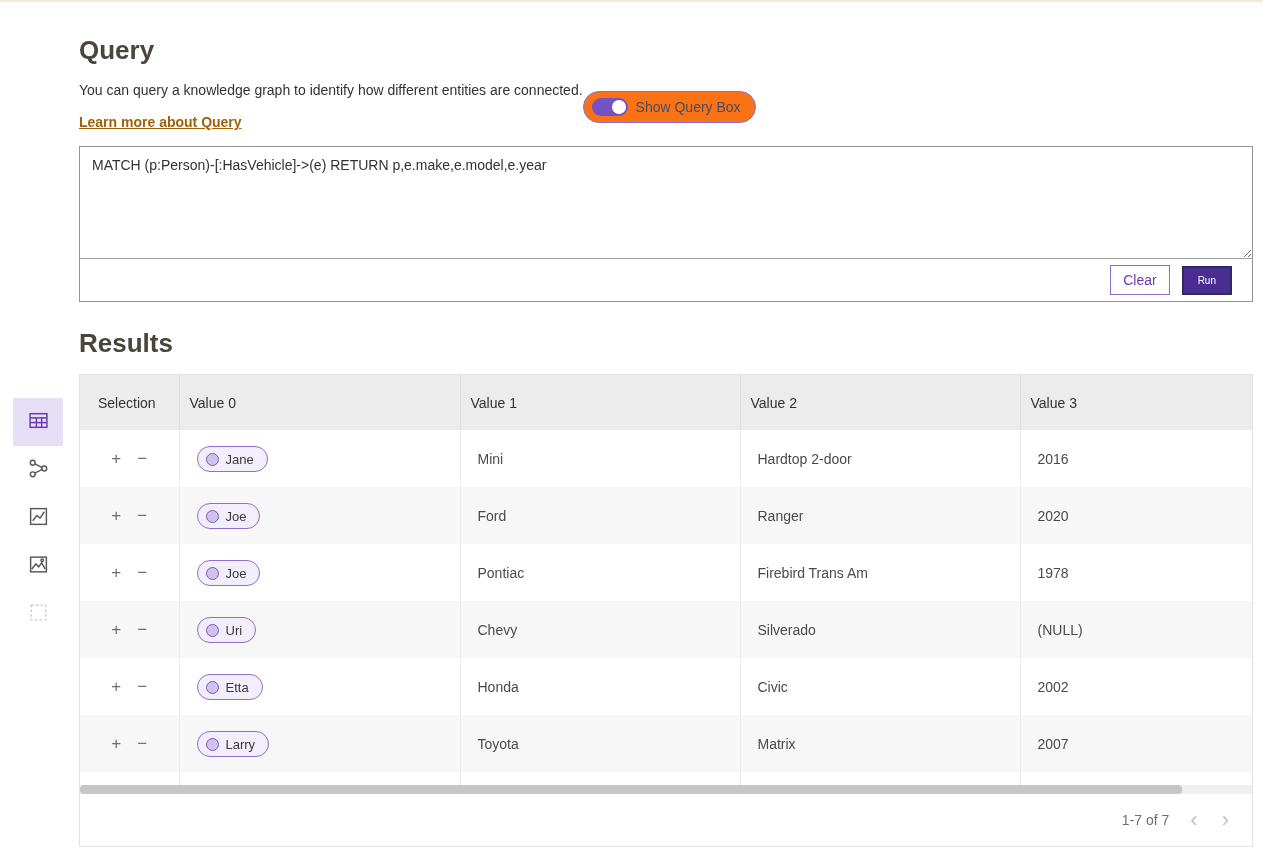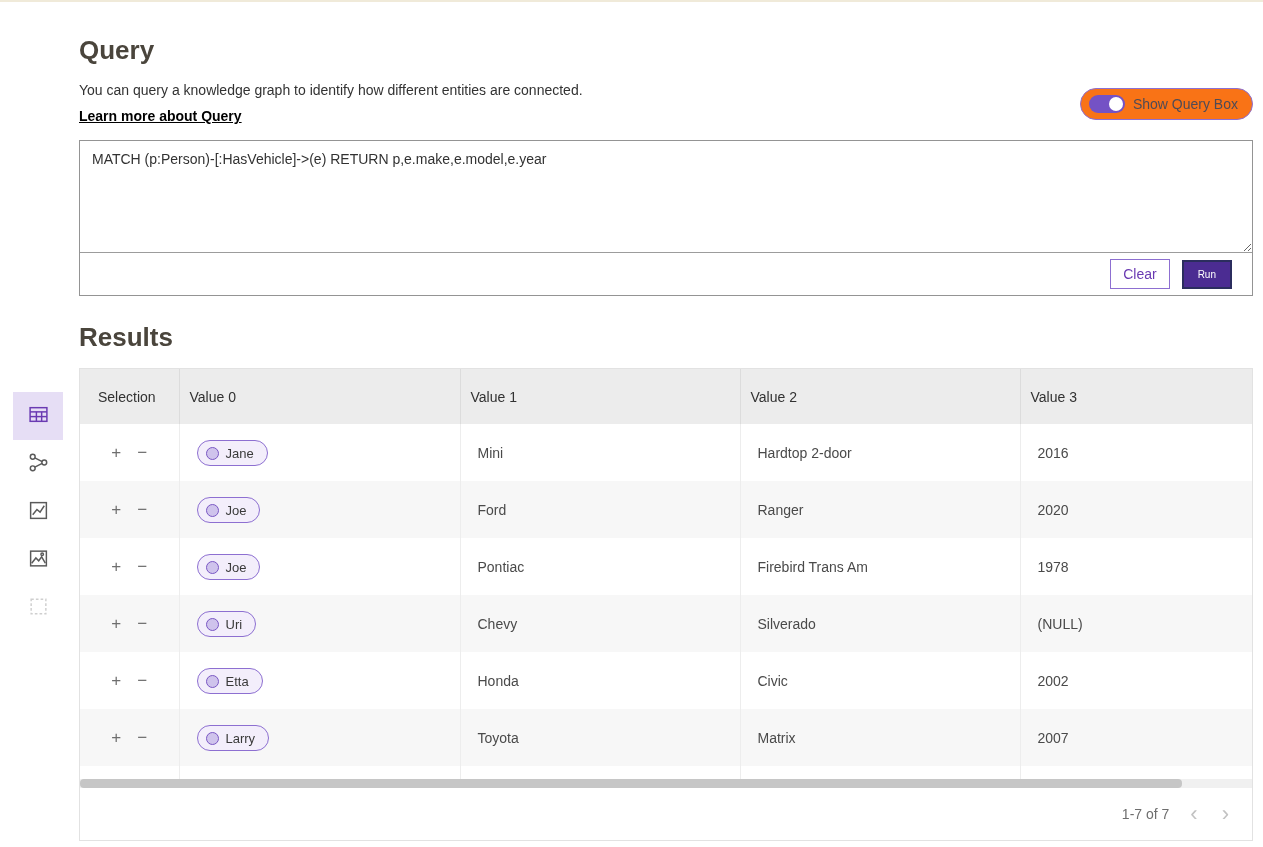--- a/index.html
+++ b/index.html
@@ -3,23 +3,23 @@
 <meta charset="utf-8">
 <style>
   * { margin: 0; padding: 0; box-sizing: border-box; }
   html, body { width: 1263px; height: 847px; background: #ffffff; font-family: "Liberation Sans", sans-serif; color: #323232; overflow: hidden; }
   body { border-top: 2px solid #f0ead9; }
 
   .content { width: 1174px; margin: 0 10px 0 79px; position: relative; }
 
   
   .query-title { font-size: 26px; font-weight: 700; color: #4a453c; margin-top: 33px; }
-  .desc-row { display: flex; justify-content: space-between; align-items: center; margin-top: 16px; gap: 32px; }
+  .desc-row { display: flex; align-items: center; margin-top: 16px; }
   .desc-text { font-size: 14px; color: #323232; }
-  .learn-link { display: inline-block; margin-top: 10px; font-size: 14px; font-weight: 700; color: #000000; text-decoration: underline; cursor: pointer; }
+  .learn-link { display: inline-block; margin-top: 16px; font-size: 14px; font-weight: 700; color: #a16207; text-decoration: underline; cursor: pointer; }
 
   .toggle-pill { display: inline-flex; align-items: center; gap: 8px; background: #f97316; border: 1px solid #8d6fd1; border-radius: 18px; padding: 6px 14px 6px 8px; cursor: pointer; }
   .toggle-pill .switch { position: relative; width: 36px; height: 18px; border-radius: 9px; background: #7452c5; display: inline-block; }
   .toggle-pill .knob { position: absolute; right: 2px; top: 2px; width: 14px; height: 14px; border-radius: 50%; background: #ffffff; }
   .toggle-pill .t-label { font-size: 14px; color: #4f4b56; }
 
   .query-box { margin-top: 15px; border: 1px solid #949494; background: #ffffff; }
   .query-box textarea { display: block; width: 100%; height: 111px; border: none; outline: none; resize: both; padding: 10px 12px; font-family: "Liberation Sans", sans-serif; font-size: 14px; color: #323232; background: transparent; }
   .query-actions { border-top: 1px solid #9c9c9c; display: flex; justify-content: flex-end; align-items: center; gap: 14px; padding: 6px 22px 6px 10px; height: 43px; }
   .btn-clear { background: #ffffff; border: 1px solid #8d6fd1; color: #6a3ab2; font-family: "Liberation Sans", sans-serif; font-size: 14px; padding: 6px 12px; cursor: pointer; }

